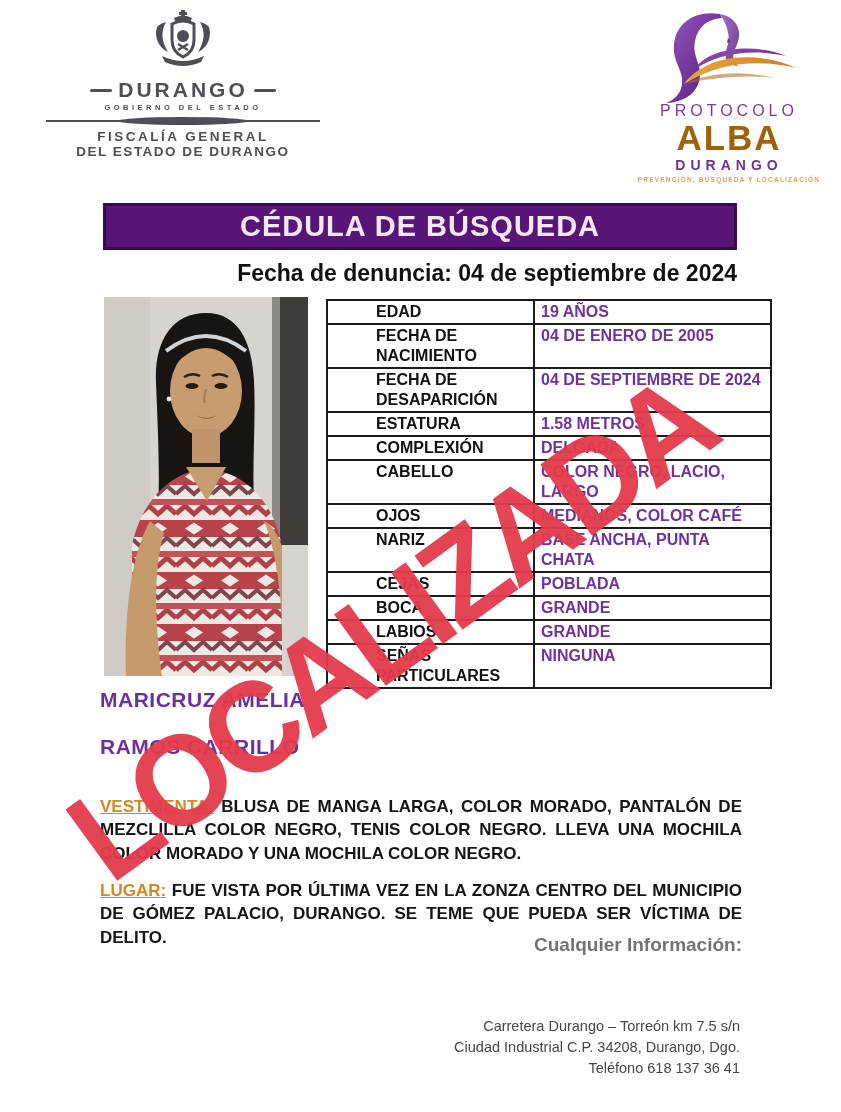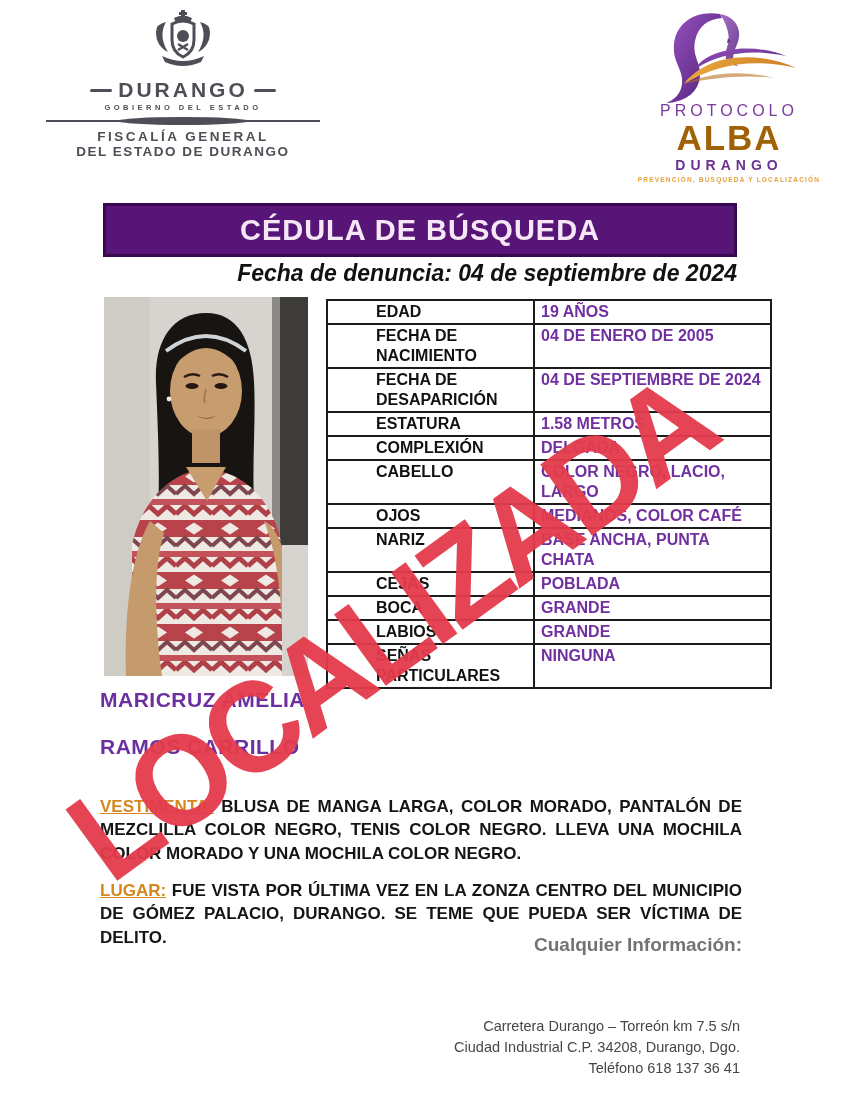--- a/index.html
+++ b/index.html
@@ -26,26 +26,26 @@
   
   .alba-logo { position:absolute; left:622px; top:8px; width:214px; text-align:center; }
   .alba-art { display:block; margin:0 auto; }
   .alba-protocolo { font-size:16px; font-weight:normal; letter-spacing:4px; color:#7a3a9e; margin-top:-2px; }
   .alba-name { font-size:35px; font-weight:bold; letter-spacing:2px; color:#a16207; line-height:1.0; }
   .alba-durango { font-size:14px; font-weight:bold; letter-spacing:5px; color:#6a3292; margin-top:2px; }
   .alba-tagline { font-size:6.5px; font-weight:bold; letter-spacing:1.2px; color:#e6a23c; margin-top:3px; }
 
   
   .banner {
-    position:absolute; left:103px; top:203px; width:634px; height:54px;
+    position:absolute; left:103px; top:203px; width:634px; height:47px;
     background:#571677; border:3px solid #38094f;
     display:flex; align-items:center; justify-content:center;
   }
   .banner-title { font-size:29px; font-weight:bold; letter-spacing:1px; color:#f6e7f6; }
-  .report-date { position:absolute; left:103px; top:260px; width:634px; text-align:right; font-size:23px; font-weight:bold; color:#111;font-style:italic; }
+  .report-date { position:absolute; left:103px; top:260px; width:634px; text-align:right; font-size:23px; font-weight:bold; color:#111; }
 
   
   .photo-frame { position:absolute; left:104px; top:297px; width:204px; height:379px; background:#d7d4cf; overflow:hidden; }
 
   
   .details { position:absolute; left:326px; top:299px; }
   table.dt { border-collapse:collapse; table-layout:fixed; width:444px; }
   .dt td { border:2px solid #1c1c1c; font-size:16px; font-weight:bold; padding:1px 6px; height:24px; vertical-align:top; line-height:1.25; }
   .dt .dt-label { width:207px; color:#111; white-space:pre-line;padding-left:48px; }
   .dt .dt-value { width:237px; color:#7030a0; }

